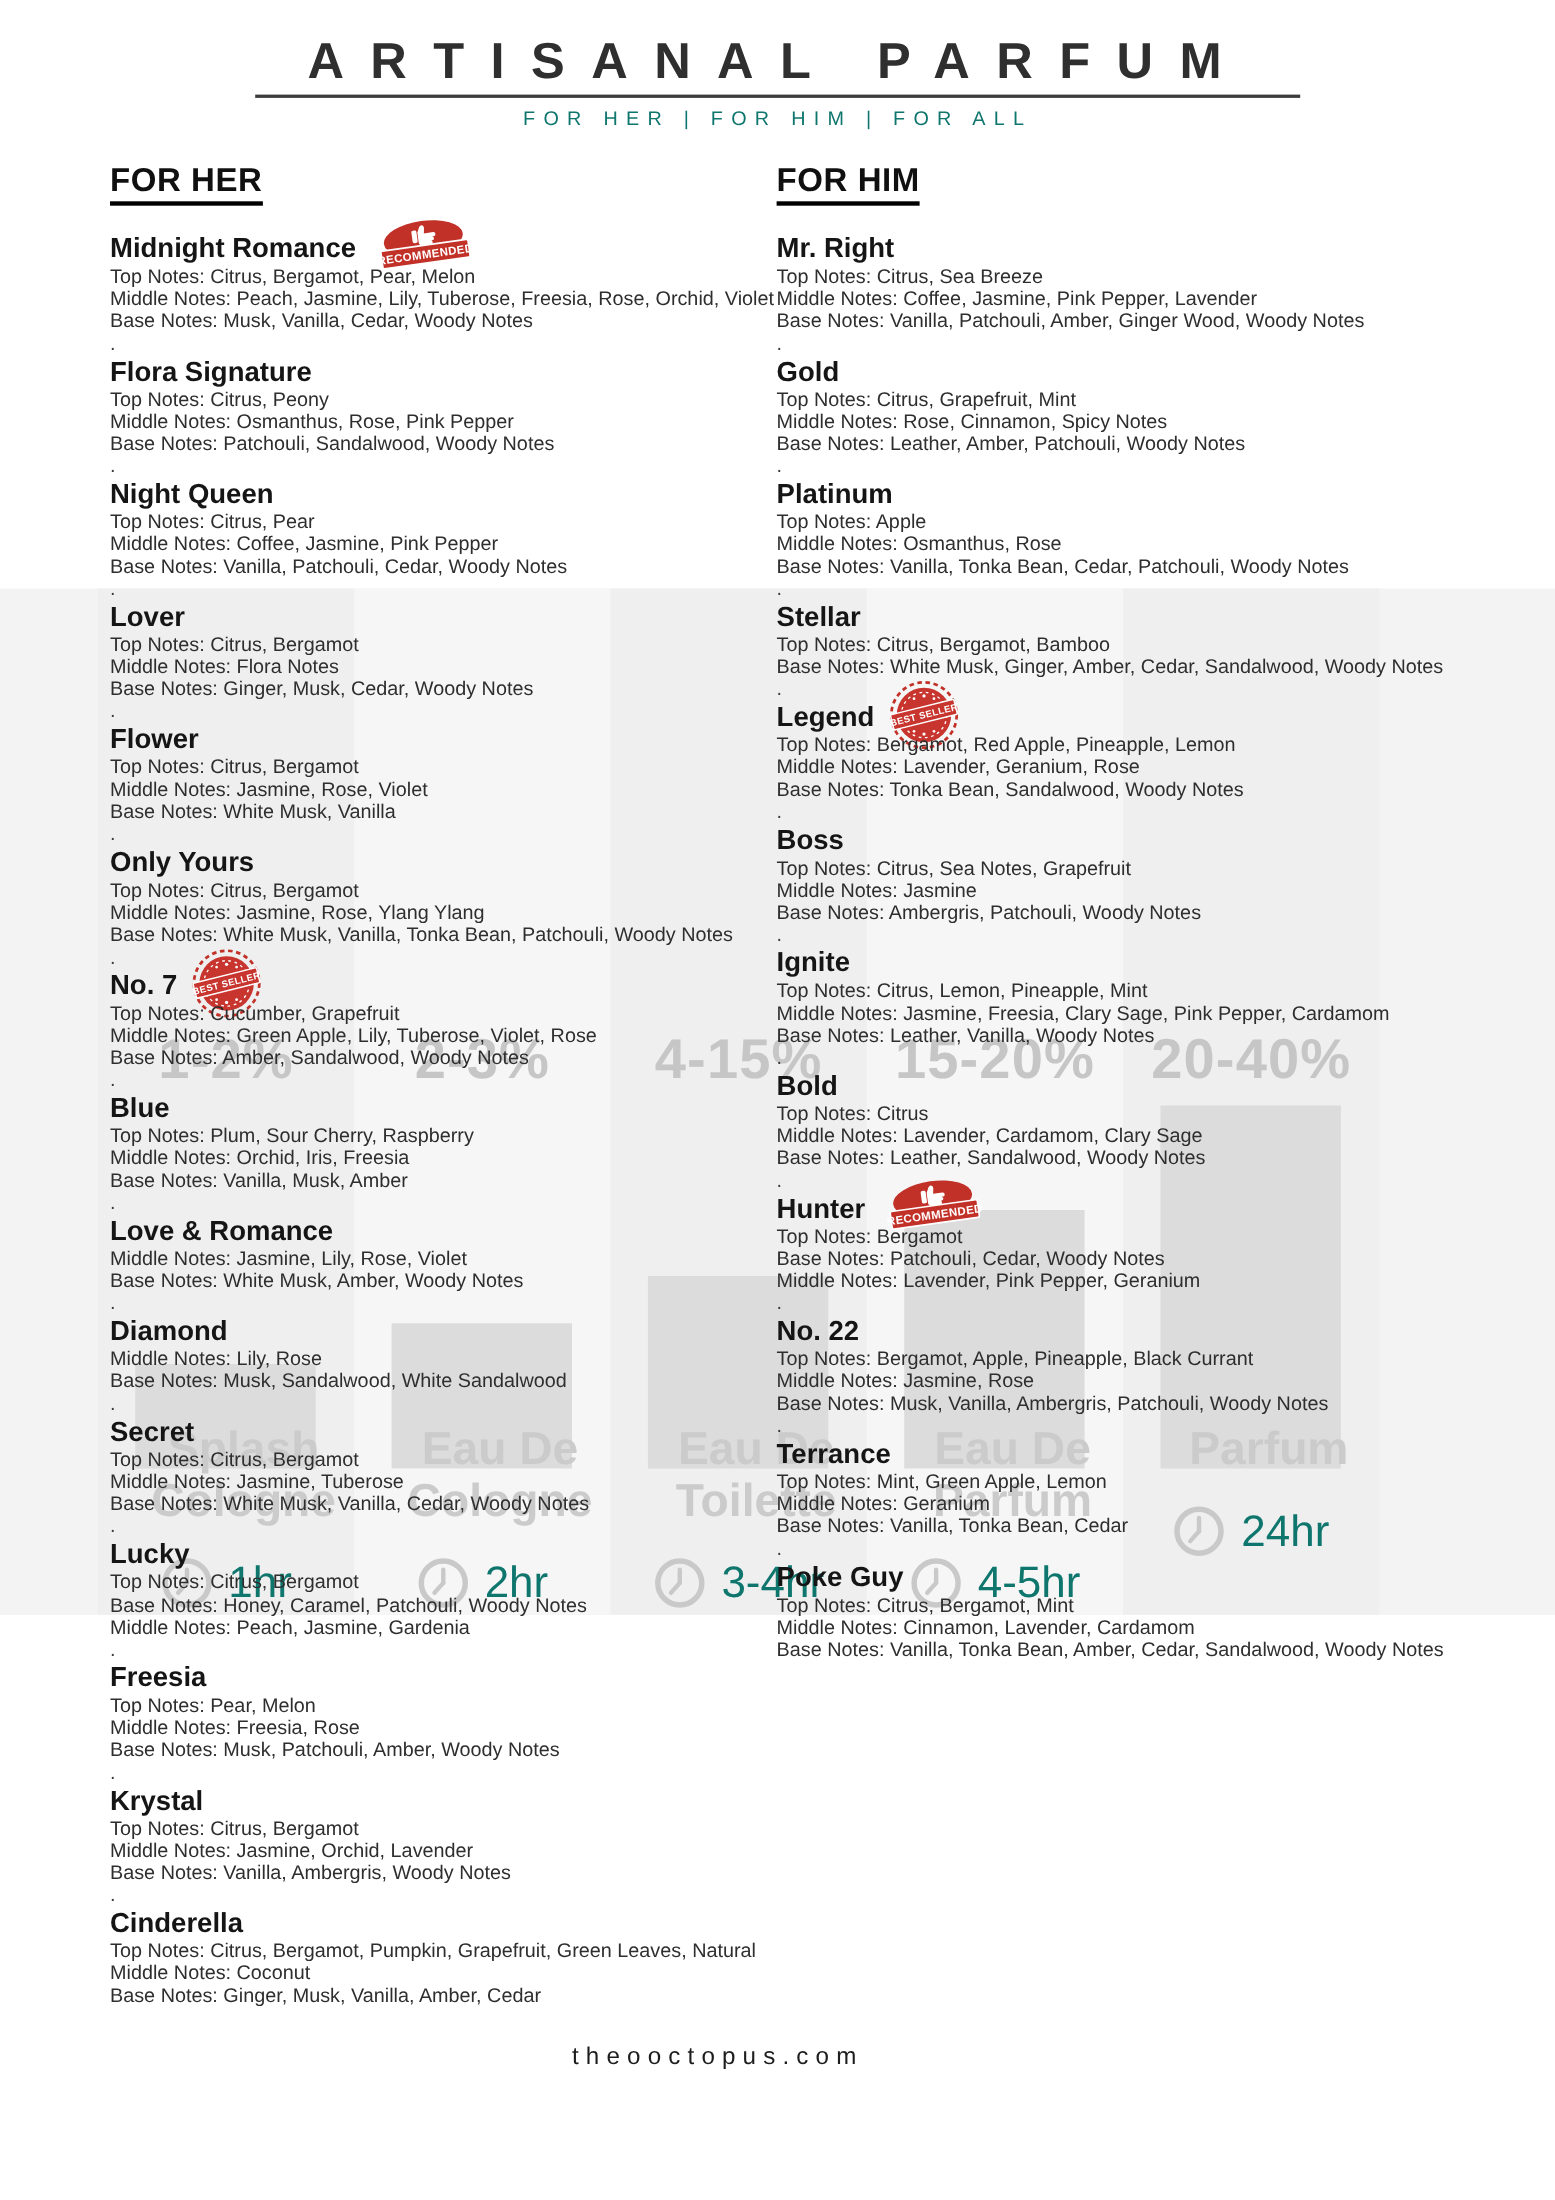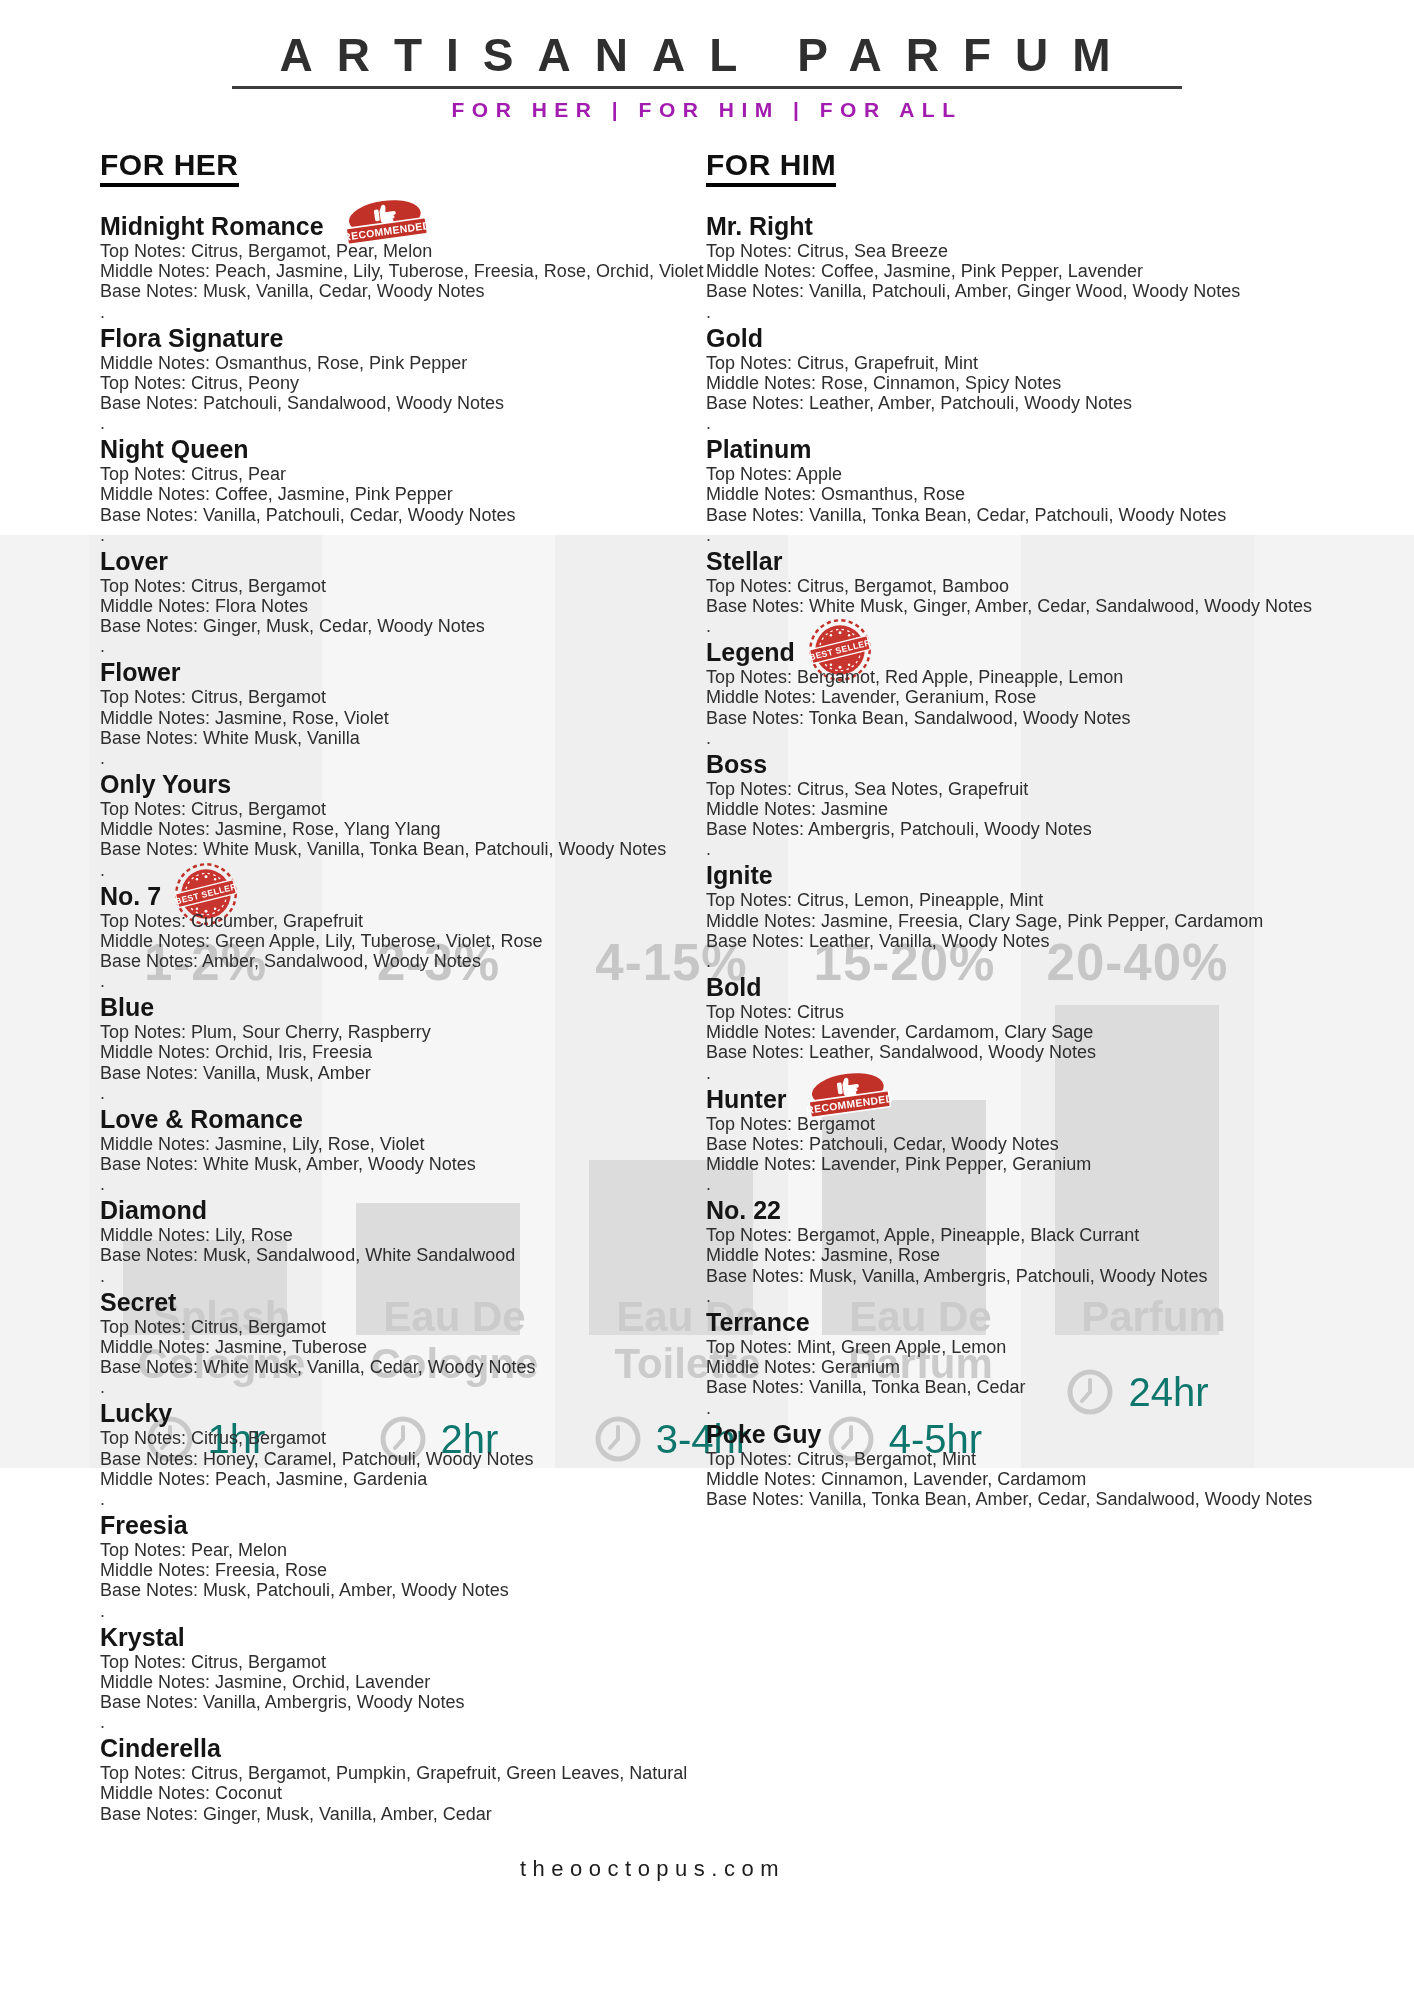--- a/index.html
+++ b/index.html
@@ -8,21 +8,21 @@
     font-family:"Liberation Sans", sans-serif;overflow:hidden;
   }
   
   .header{position:absolute;top:28px;left:0;width:1414px;text-align:center;}
   .brand-title{
     display:block;font-size:46px;font-weight:700;color:#2f2f2f;
     letter-spacing:24px;white-space:nowrap;
   }
   .brand-rule{width:950px;margin:4px auto 0;border-bottom:3px solid #3c3c3c;}
   .brand-subtitle{
-    display:block;margin-top:9px;font-size:21px;font-weight:700;color:#a21caf;
+    display:block;margin-top:9px;font-size:18px;font-weight:400;color:#0f766e;
     letter-spacing:7.5px;white-space:nowrap;
   }
   
   .watermark{position:absolute;left:0;top:535px;width:1414px;height:933px;background:#f3f3f3;z-index:0;}
   .wm-stripe{position:absolute;top:0;height:933px;width:233px;}
   .wm-stripe.s0{left:89px;background:#efefef;}
   .wm-stripe.s1{left:322px;background:#f6f6f6;}
   .wm-stripe.s2{left:555px;background:#efefef;}
   .wm-stripe.s3{left:788px;background:#f6f6f6;}
   .wm-stripe.s4{left:1021px;background:#efefef;}
@@ -193,22 +193,22 @@
     <div class="note-line">Top Notes: Citrus, Bergamot, Pear, Melon</div>
     <div class="note-line">Middle Notes: Peach, Jasmine, Lily, Tuberose, Freesia, Rose, Orchid, Violet</div>
     <div class="note-line">Base Notes: Musk, Vanilla, Cedar, Woody Notes</div>
     <div class="item-sep">.</div>
   </div>
       <div class="item i1">
     <h3 class="item-name">
       <span>Flora Signature</span>
 
     </h3>
+    <div class="note-line">Top Notes: Citrus, Peony</div>
     <div class="note-line">Middle Notes: Osmanthus, Rose, Pink Pepper</div>
-    <div class="note-line">Top Notes: Citrus, Peony</div>
     <div class="note-line">Base Notes: Patchouli, Sandalwood, Woody Notes</div>
     <div class="item-sep">.</div>
   </div>
       <div class="item i2">
     <h3 class="item-name">
       <span>Night Queen</span>
 
     </h3>
     <div class="note-line">Top Notes: Citrus, Pear</div>
     <div class="note-line">Middle Notes: Coffee, Jasmine, Pink Pepper</div>

